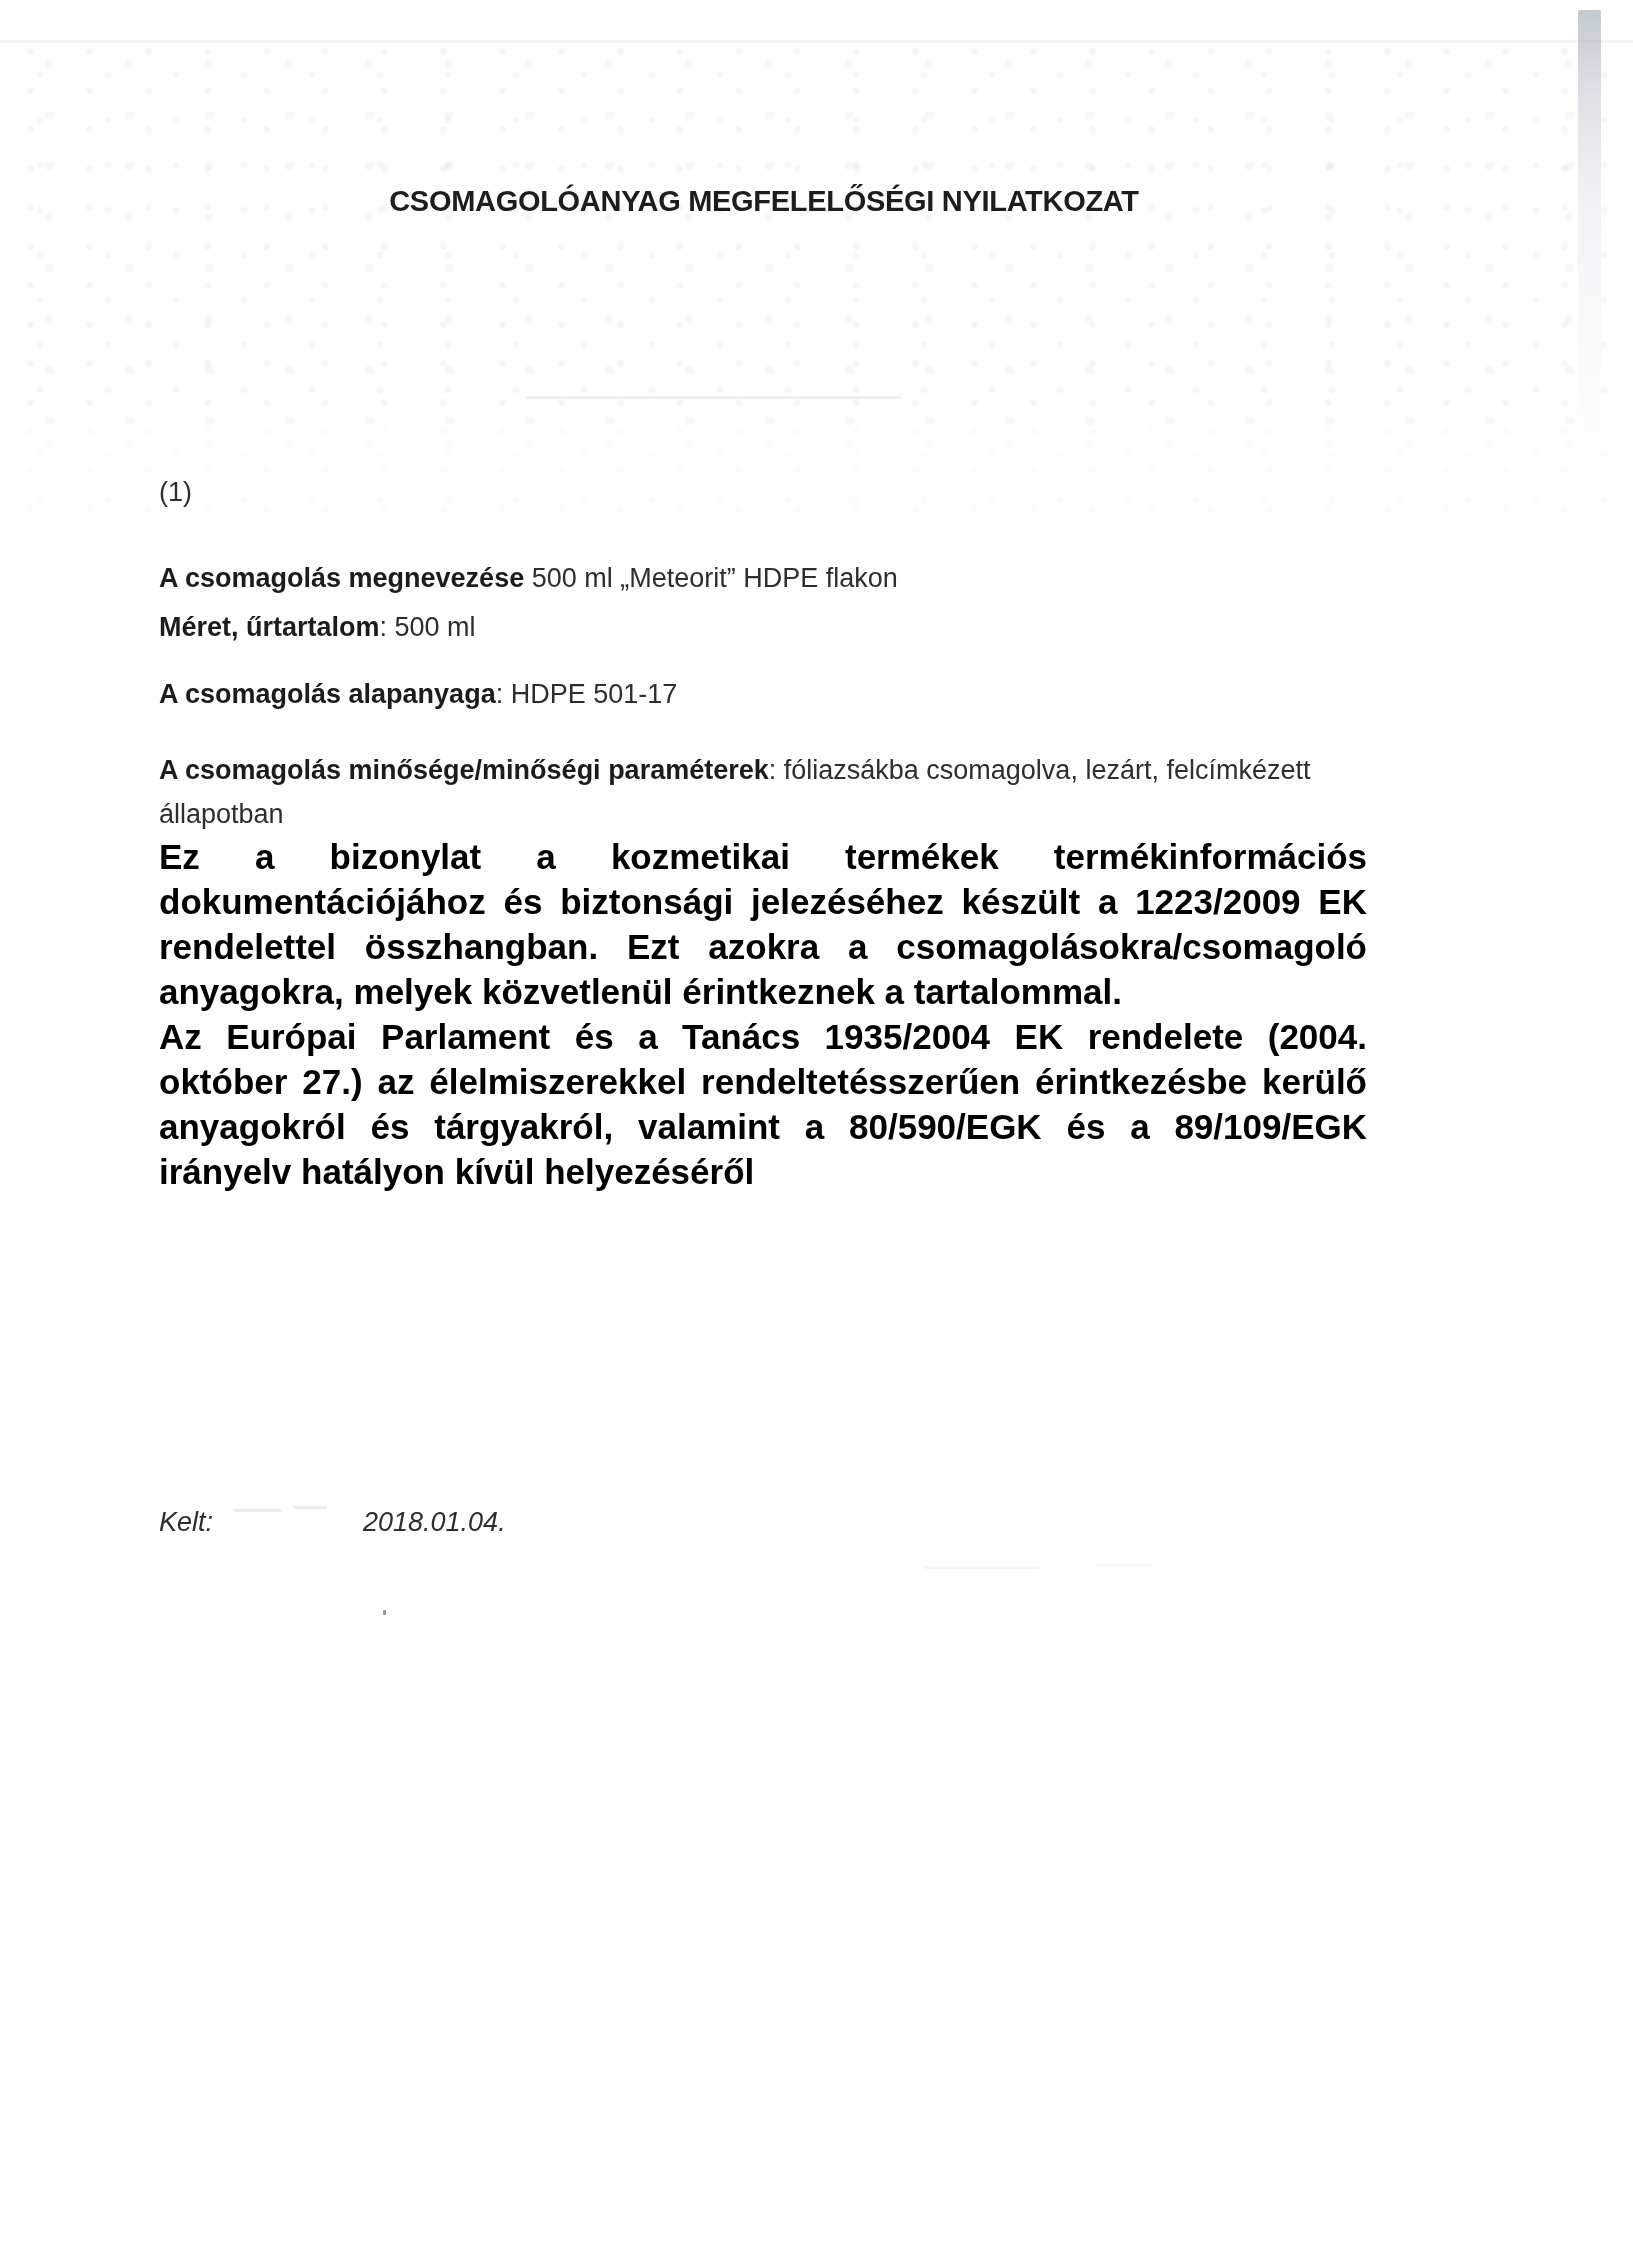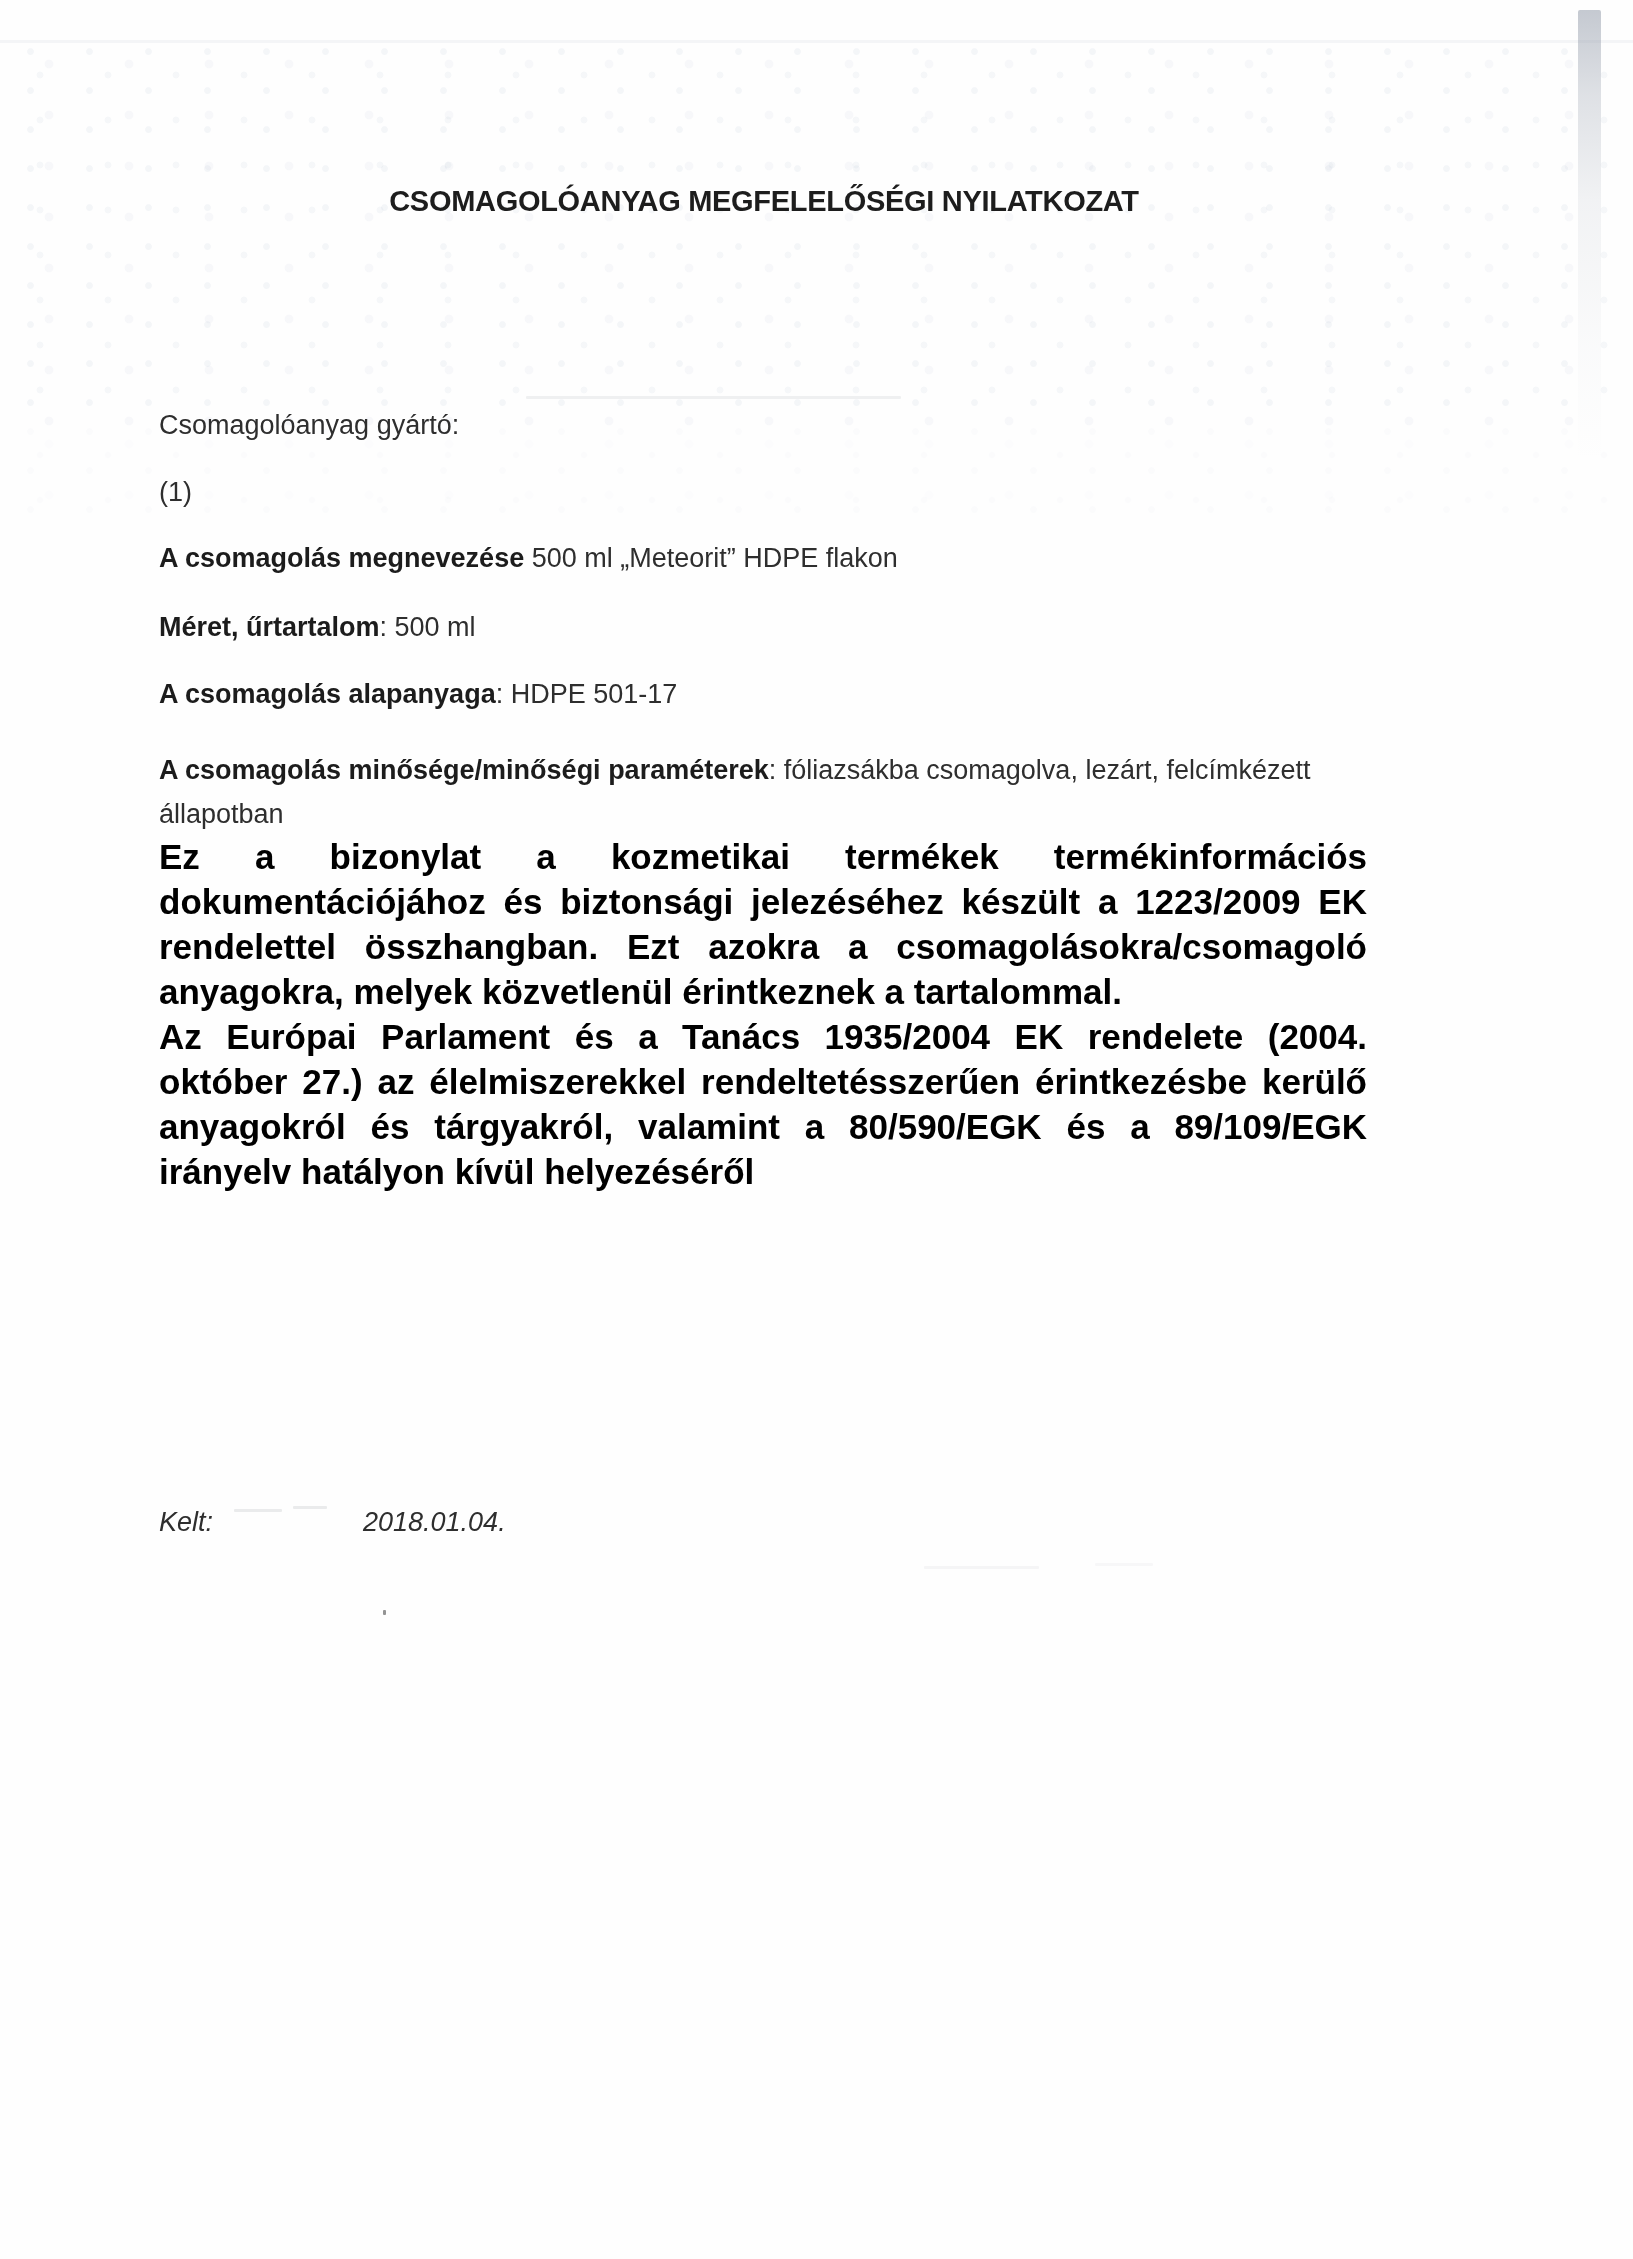--- a/index.html
+++ b/index.html
@@ -146,24 +146,23 @@
   <div class="scan-noise lower"></div>
   <div class="edge-shadow-top"></div>
   <div class="edge-shadow-right"></div>
   <div class="whiteout-line" style="left:526px; top:396px; width:375px; height:2.9px;"></div>
   <div class="whiteout-line" style="left:924px; top:1566px; width:115px; height:2.9px; opacity:.6;"></div>
   <div class="whiteout-line" style="left:1095px; top:1563px; width:58px; height:2.9px; opacity:.5;"></div>
   <div class="dot-artifact" style="left:383px; top:1610px;"></div>
 
   <h1 class="title">CSOMAGOLÓANYAG MEGFELELŐSÉGI NYILATKOZAT</h1>
 
-  <p class="line" style="top:403px;">Csomagolóanyag gyártó:</p>
   <p class="line" style="top:470px;">(1)</p>
 
-  <p class="line field" style="top:536px;">
+  <p class="line field" style="top:556px;">
     <b>A csomagolás megnevezése</b><span> 500 ml „Meteorit” HDPE flakon</span>
   </p>
   <p class="line field" style="top:605px;">
     <b>Méret, űrtartalom</b><span>: 500 ml</span>
   </p>
   <p class="line field" style="top:672px;">
     <b>A csomagolás alapanyaga</b><span>: HDPE 501-17</span>
   </p>
   <p class="line field" style="top:748px;">
     <b>A csomagolás minősége/minőségi paraméterek</b><span>: fóliazsákba csomagolva, lezárt, felcímkézett állapotban</span>

